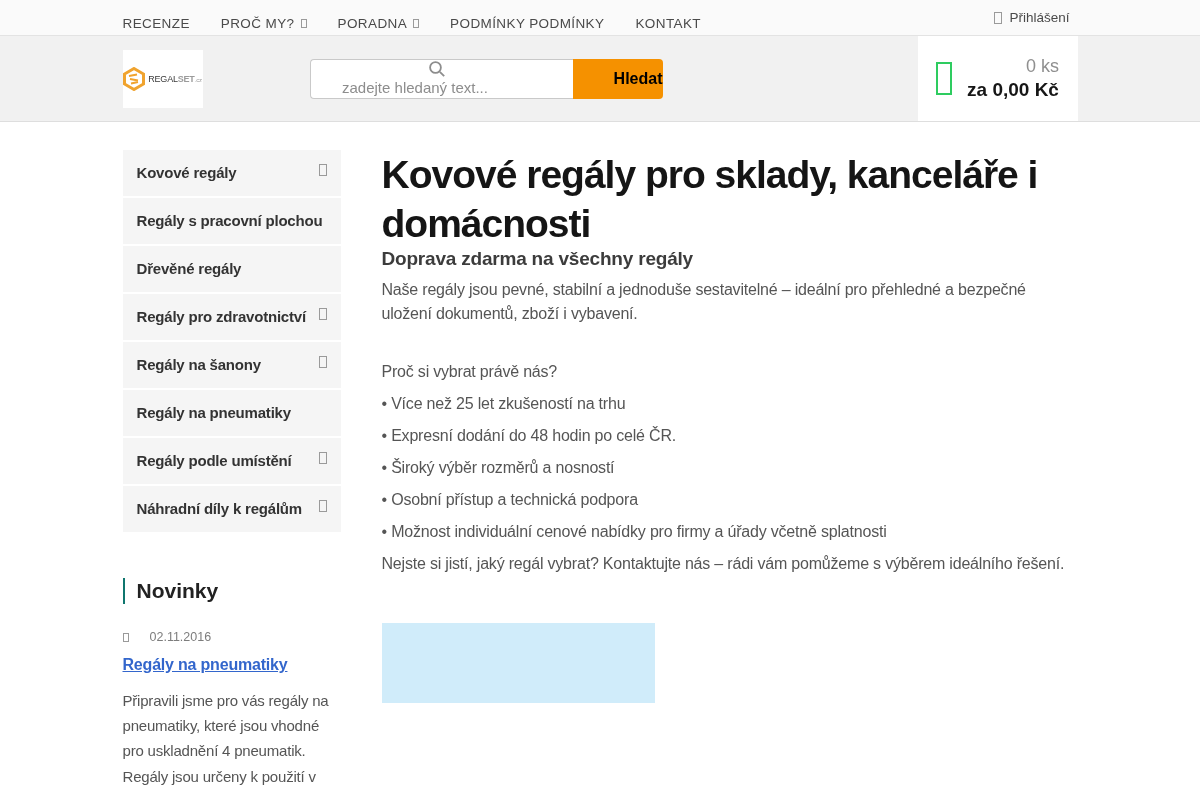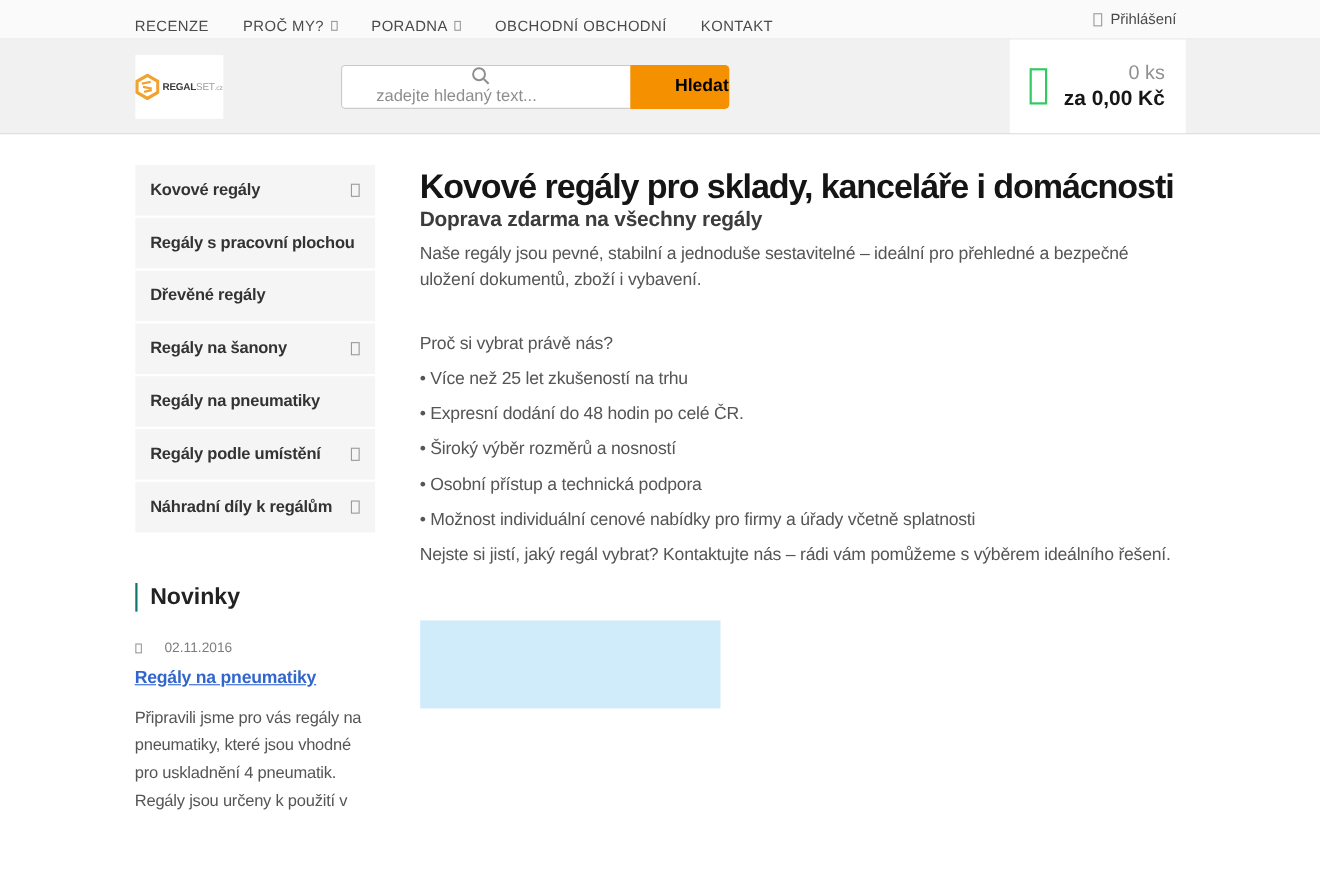--- a/index.html
+++ b/index.html
@@ -16,22 +16,22 @@
                    display:flex; align-items:center; gap:7px; cursor:pointer; }
   .mini-box { display:inline-block; width:6px; height:9px; border:1px solid #9a9a9a; background:transparent; }
   .mini-box.md { width:8px; height:12px; }
 
   
   .header { height:86px; background:#f1f1f1; border-bottom:1px solid #dedede; }
   .header-inner { display:flex; align-items:center; height:100%; }
   .logo-box { width:80px; height:58px; background:#ffffff; display:flex; align-items:center;
               justify-content:center; gap:3px; cursor:pointer; }
   .logo-text { font-size:9px; letter-spacing:-0.2px; white-space:nowrap; }
-  .logo-text .b { font-weight:bold; color:#3a3a3a; }
-  .logo-text .l { color:#9b9b9b; font-weight:normal; }
+  .logo-text .b { font-weight:normal; color:#3a3a3a; }
+  .logo-text .l { color:#9b9b9b; font-weight:bold; }
   .logo-text .t { color:#9b9b9b; font-size:6px; }
 
   .search-form { display:flex; margin-left:107px; height:40px; }
   .search-input-wrap { display:flex; align-items:center; width:263px; background:#fff;
               border:1px solid #c9c9c9; border-right:none; border-radius:4px 0 0 4px; padding:0 10px;flex-direction:column; }
   .search-input-wrap input { border:none; outline:none; flex:1; font-size:15px; color:#444;
               font-family:"Liberation Sans", sans-serif; background:transparent; }
   .search-input-wrap input::placeholder { color:#8d8d8d; }
   .search-btn { width:90px; height:40px; background:#f59100; color:#000000; border:none;
               font-weight:bold; font-size:16px; border-radius:0 4px 4px 0; cursor:pointer;
@@ -43,34 +43,34 @@
   .cart-lines { text-align:right; line-height:1.25; }
   .cart-count { font-size:18px; color:#8f8f8f; }
   .cart-total { font-size:19px; font-weight:bold; color:#161616; }
 
   
   .main { display:flex; margin-top:28px; }
   .sidebar { width:218px; flex:none; }
   .content { flex:1; margin-left:41px; }
 
   .cat { background:#f5f5f5; margin-bottom:2px; padding:14px 14px; display:flex;
-         align-items:center; justify-content:space-between; cursor:pointer; }
+         justify-content:space-between; cursor:pointer; }
   .cat .lbl { font-weight:bold; font-size:15px; color:#333333; line-height:18px; letter-spacing:-0.2px; }
   .cat .mini-box { flex:none; margin-left:8px; }
 
   .news { margin-top:46px; }
   .news-title { font-size:21px; font-weight:bold; color:#222; border-left:2px solid #0f766e;
                 padding-left:12px; line-height:26px; }
   .news-date { margin-top:26px; display:flex; align-items:center; gap:21px;
                font-size:12.5px; color:#7d7d7d; }
   .news-link { display:inline-block; margin-top:12px; font-size:16px; font-weight:bold;
                color:#3366cc; text-decoration:underline; cursor:pointer; letter-spacing:-0.2px; }
   .news-excerpt { margin-top:14px; font-size:15px; color:#555; line-height:1.68; letter-spacing:-0.2px; }
 
-  .page-title { font-size:31px; font-weight:bold; color:#151515; line-height:1.26;
+  .page-title { font-size:39px; font-weight:bold; color:#151515; line-height:1.26;
                 letter-spacing:-1px; }
   .page-subtitle { font-size:19px; font-weight:bold; color:#3c3c3c; letter-spacing:-0.2px; }
   .para { font-size:16px; color:#555555; line-height:24px; margin:8px 0; letter-spacing:-0.2px; }
   .para.first { margin-top:18px; }
   .para.gap-above { margin-top:34px; }
   .content-image { margin-top:47px; width:273px; height:80px; background:#d0ecfa; }
 </style>
 </head>
 <body>
 
@@ -81,21 +81,21 @@
       </a>
     <a>
         <span>PROČ MY?</span>
         <span class="mini-box"></span>
       </a>
     <a>
         <span>PORADNA</span>
         <span class="mini-box"></span>
       </a>
     <a>
-        <span>OBCHODNÍ OBCHODNÍ</span>
+        <span>PODMÍNKY PODMÍNKY</span>
       </a>
     <a>
         <span>KONTAKT</span>
       </a>
     <div class="login">
       <span class="mini-box md"></span>
       <span>Přihlášení</span>
     </div>
   </div>
 </nav>
@@ -138,20 +138,24 @@
       <span class="lbl">Kovové regály</span>
       <span class="mini-box md"></span>
     </div>
     <div class="cat">
       <span class="lbl">Regály s pracovní plochou</span>
     </div>
     <div class="cat">
       <span class="lbl">Dřevěné regály</span>
     </div>
     <div class="cat">
+      <span class="lbl">Regály pro zdravotnictví</span>
+      <span class="mini-box md"></span>
+    </div>
+    <div class="cat">
       <span class="lbl">Regály na šanony</span>
       <span class="mini-box md"></span>
     </div>
     <div class="cat">
       <span class="lbl">Regály na pneumatiky</span>
     </div>
     <div class="cat">
       <span class="lbl">Regály podle umístění</span>
       <span class="mini-box md"></span>
     </div>

